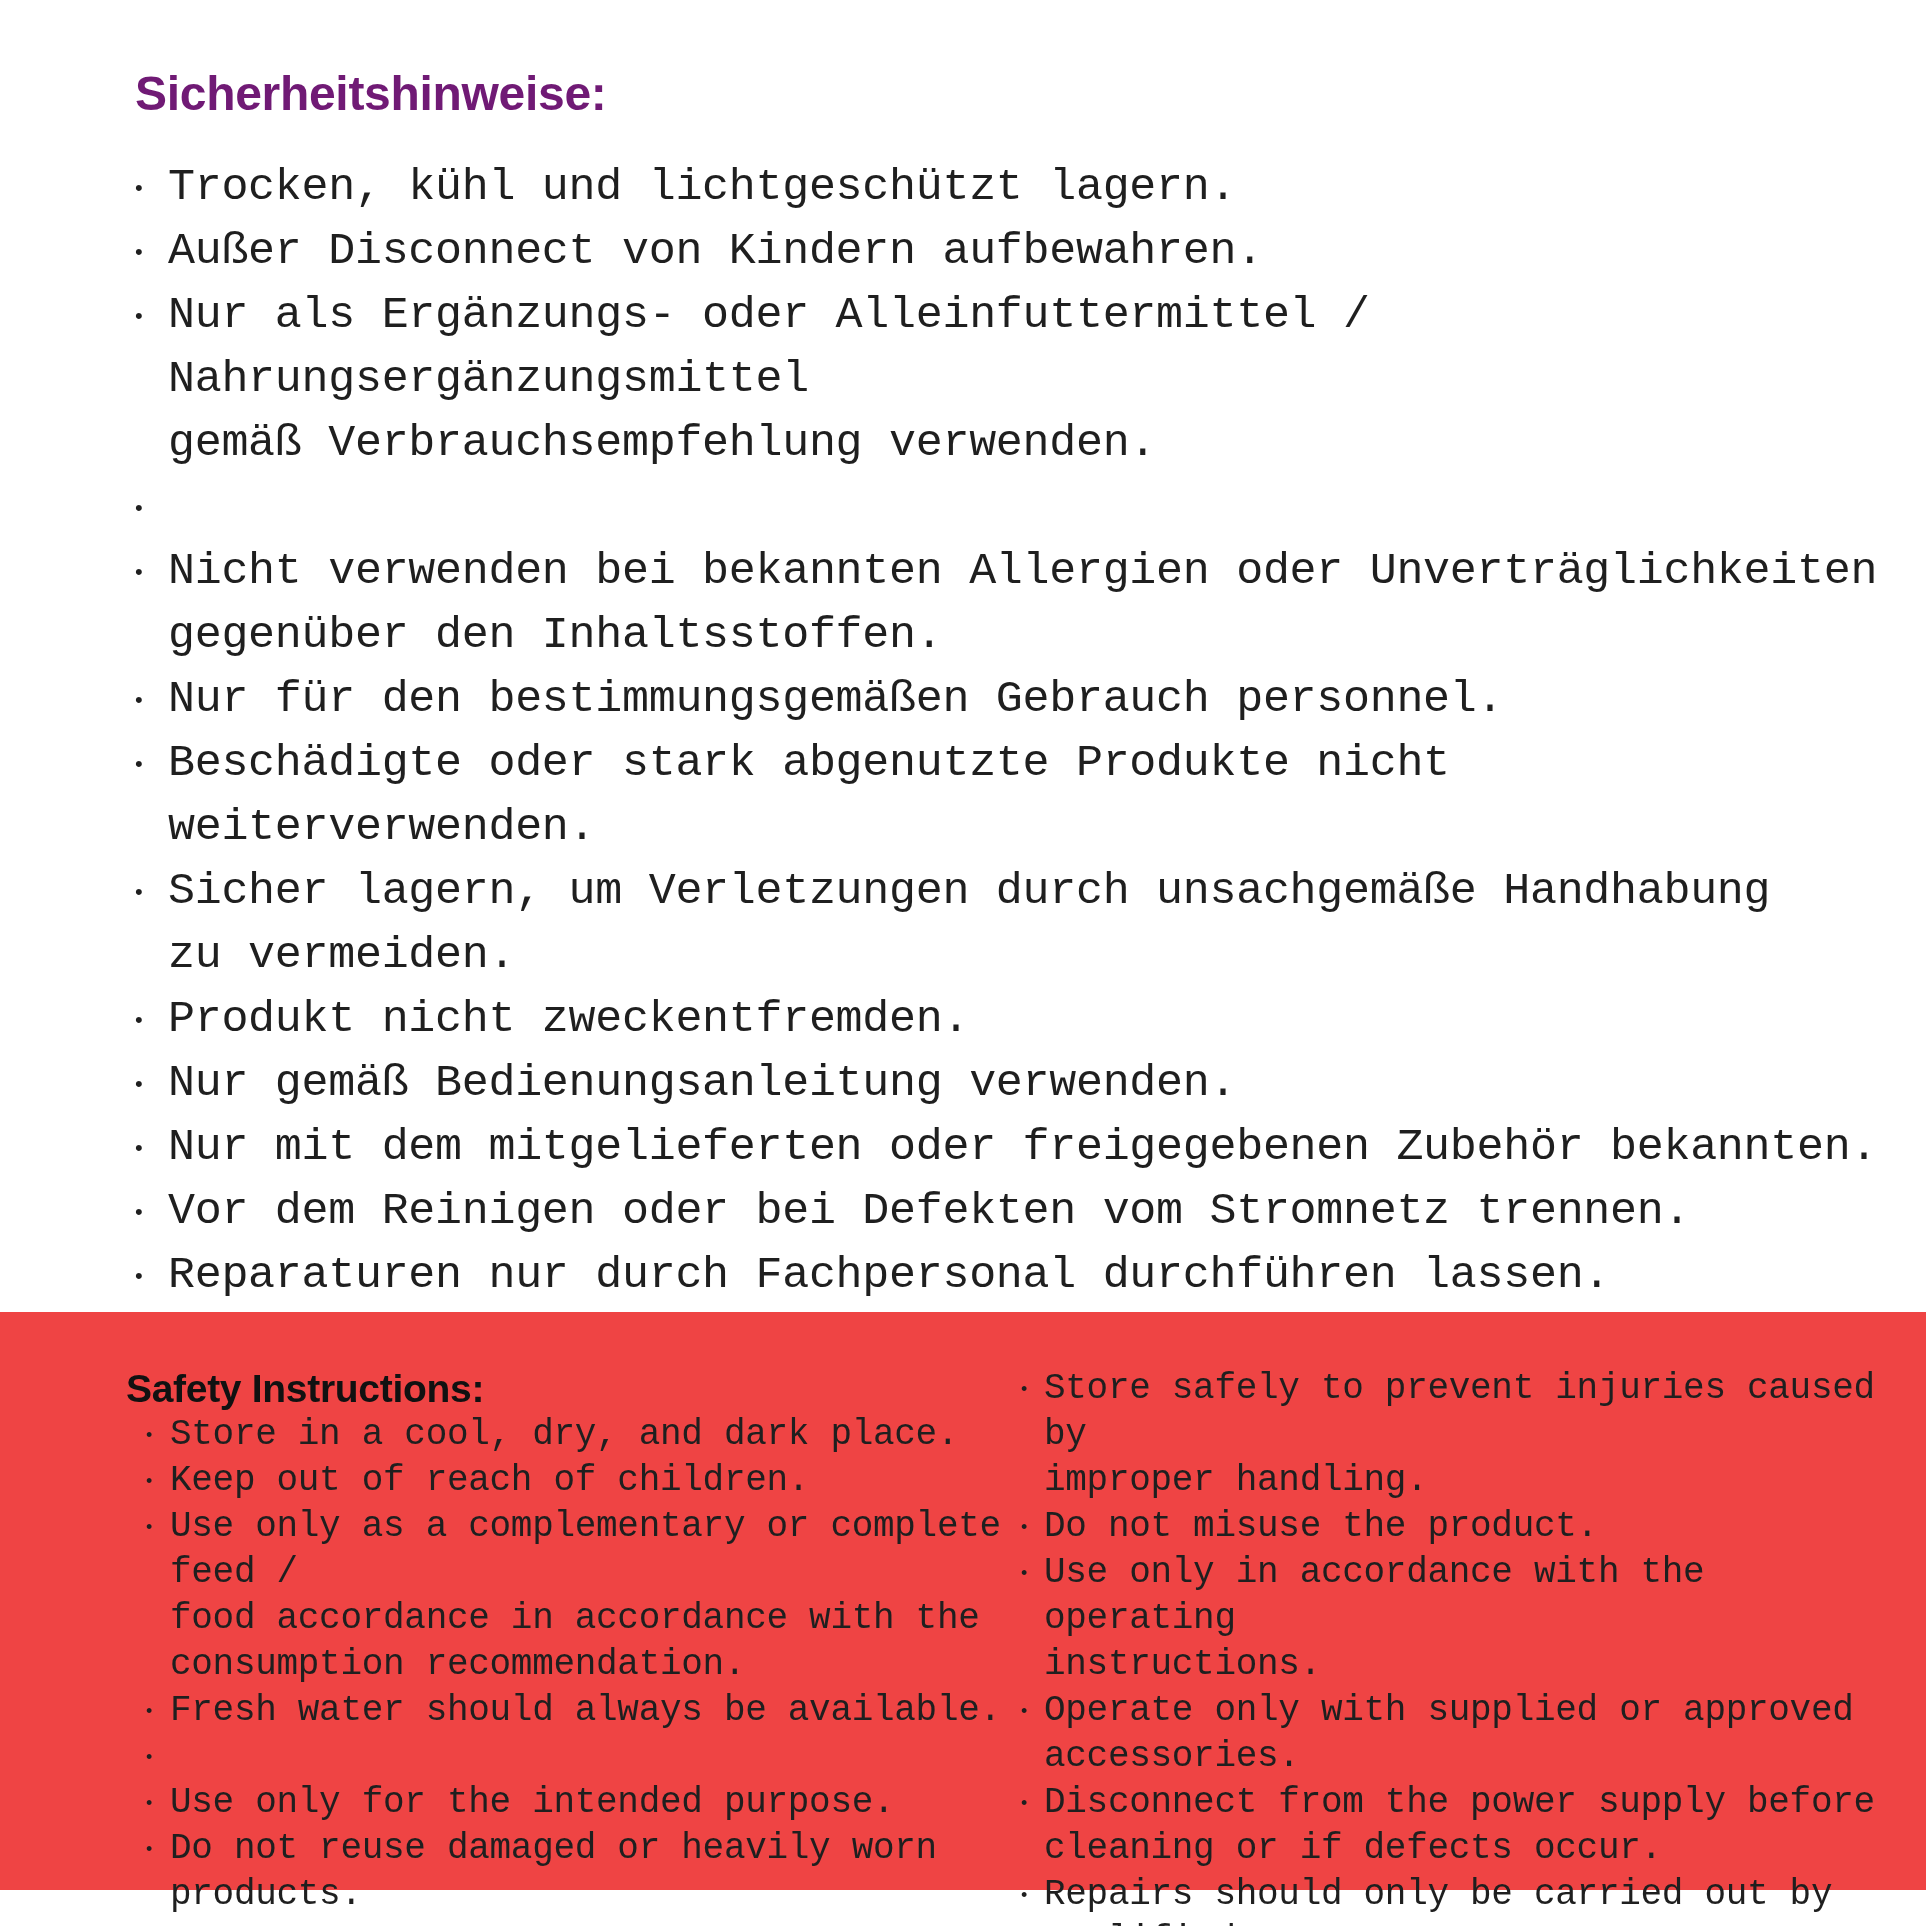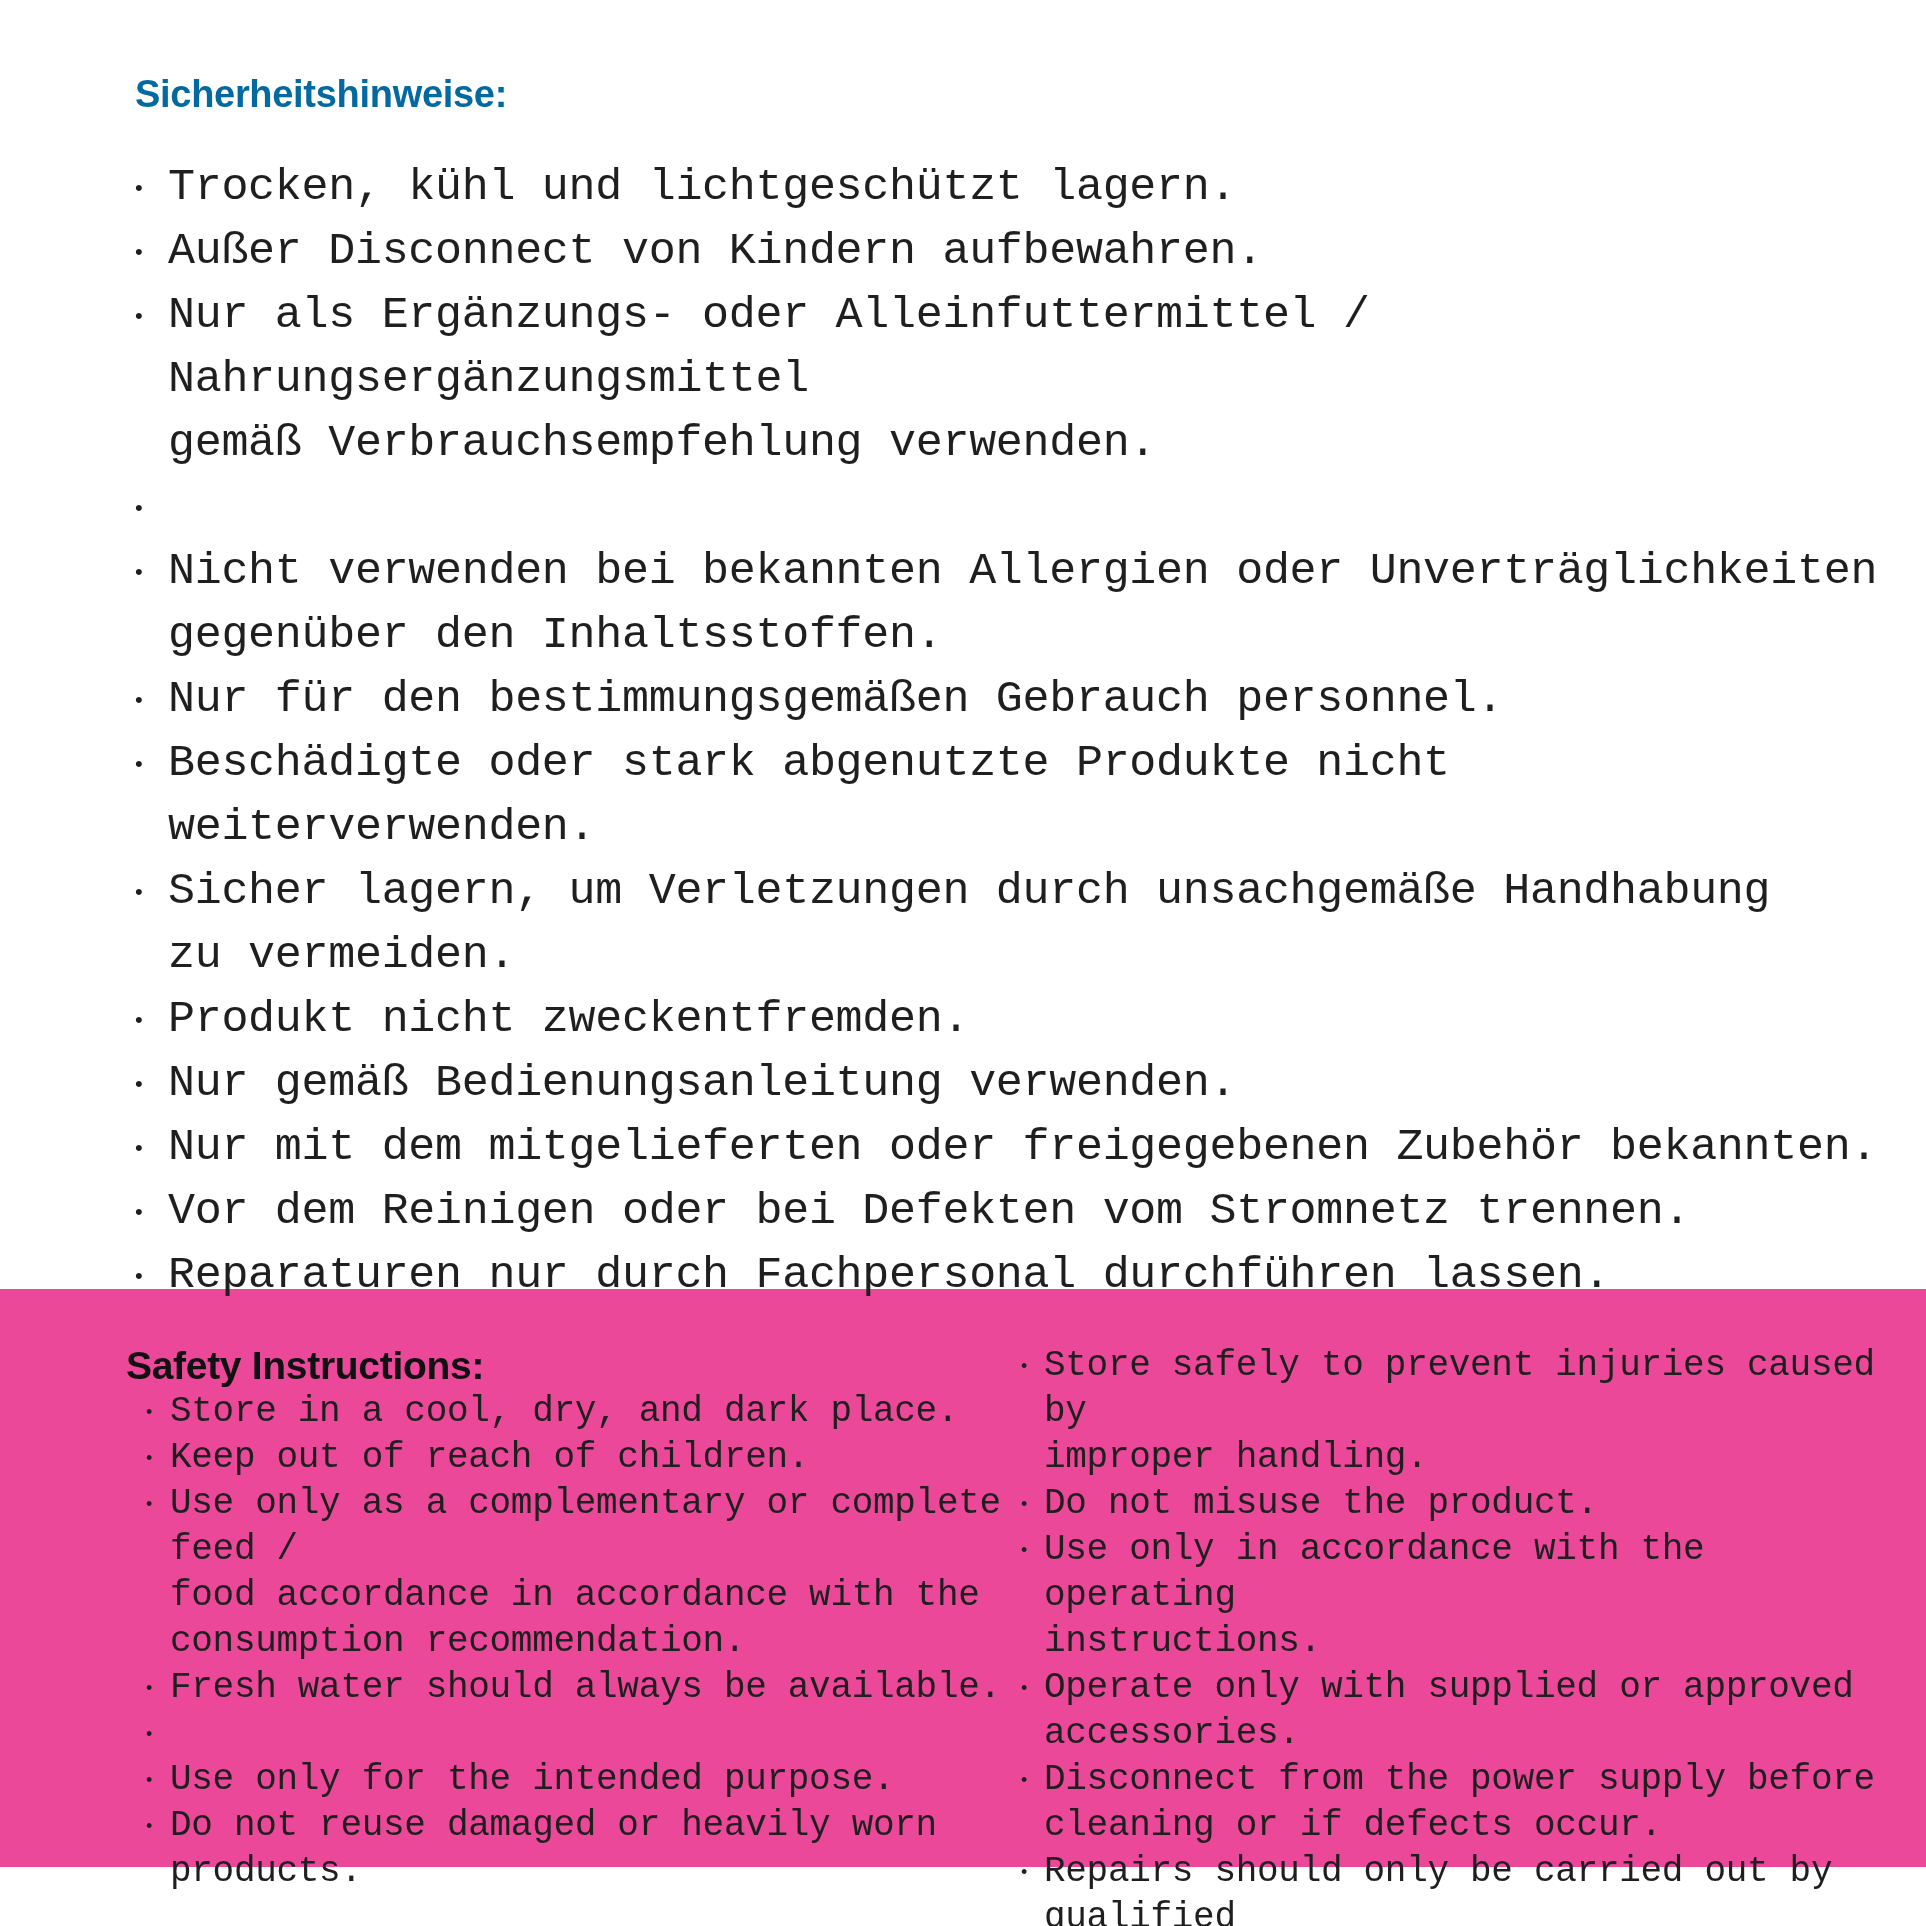--- a/index.html
+++ b/index.html
@@ -13,24 +13,24 @@
     overflow: hidden;
   }
   .german-section {
     box-sizing: border-box;
     height: 1289px;
     padding: 62px 39px 0 135px;
     background: #ffffff;
   }
   .german-section h1 {
     margin: 0 0 29.5px 0;
-    font-size: 38px;
+    font-size: 48px;
     line-height: 64px;
     font-weight: 700;
-    color: #0369a1;
+    color: #701a75;
     letter-spacing: -0.3px;
   }
   ul.blist {
     list-style: none;
     margin: 0;
     padding: 0;
   }
   ul.blist li {
     display: flex;
     align-items: flex-start;
@@ -49,24 +49,25 @@
     font-size: 22px;
     line-height: 64px;
   }
   .txt {
     white-space: pre-line;
     font-family: Liberation Mono, monospace;
   }
   .english-section {
     box-sizing: border-box;
     height: 578px;
-    background: #ec4899;
+    background: #ef4444;
     padding: 54px 39px 0 126px;
     display: grid;
     grid-template-columns: 895px auto;
+    margin-top: 23px;
   }
   .col-left h2 {
     margin: 0;
     font-size: 39px;
     line-height: 46px;
     font-weight: 700;
     color: #111111;
     letter-spacing: -0.3px;
   }
   .e-list li {

